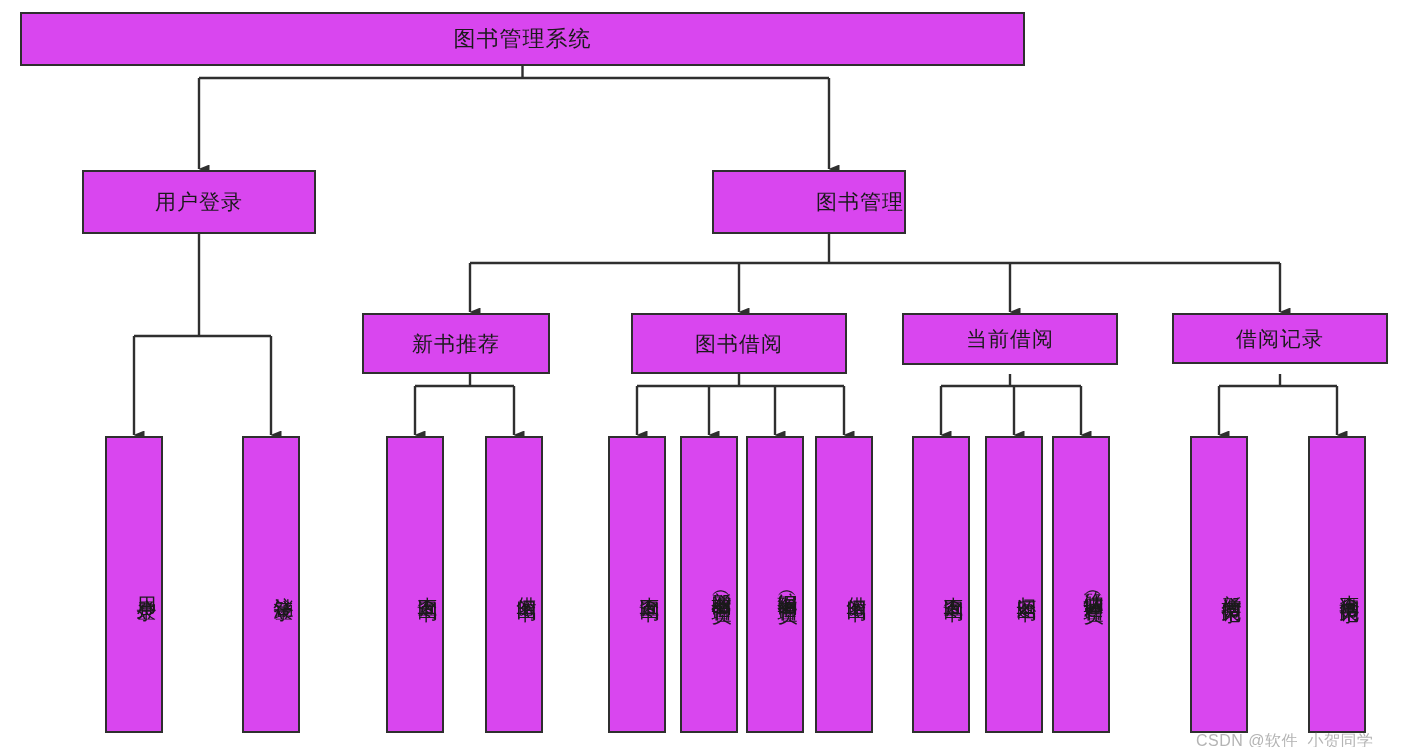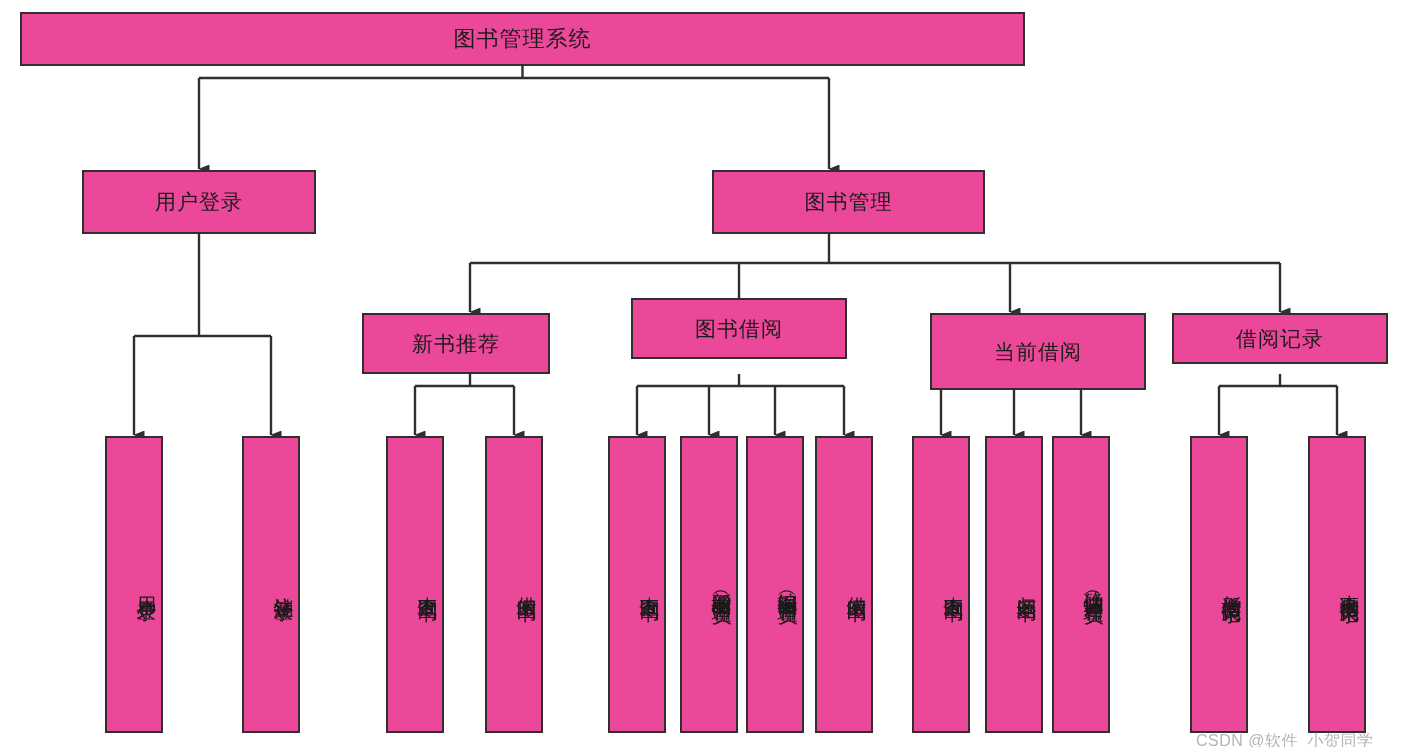--- a/index.html
+++ b/index.html
@@ -22,21 +22,21 @@
     left: 0;
     top: 0;
     width: 1405px;
     height: 747px;
     pointer-events: none;
   }
   .node {
     position: absolute;
     box-sizing: border-box;
     border: 2px solid #2f2f2f;
-    background: #ec4899;
+    background: #d946ef;
     display: flex;
     align-items: center;
     justify-content: center;
     color: #1a1a1a;
   }
   .node.horiz {
     font-size: 21px;
     letter-spacing: 1px;
     line-height: 1.2;
   }
@@ -116,30 +116,30 @@
       </g>
   </svg>
 
   <div id="node-layer">
       <div class="node horiz root" style="left: 20px; top: 12px; width: 1005px; height: 54px;">
         <span>图书管理系统</span>
       </div>
       <div class="node horiz" style="left: 82px; top: 170px; width: 234px; height: 64px;">
         <span>用户登录</span>
       </div>
-      <div class="node horiz" style="left: 712px; top: 170px; width: 273px; height: 64px;">
+      <div class="node horiz" style="left: 712px; top: 170px; width: 194px; height: 64px; justify-content: flex-end;">
         <span>图书管理</span>
       </div>
       <div class="node horiz" style="left: 362px; top: 313px; width: 188px; height: 61px;">
         <span>新书推荐</span>
       </div>
-      <div class="node horiz" style="left: 631px; top: 298px; width: 216px; height: 61px;">
+      <div class="node horiz" style="left: 631px; top: 313px; width: 216px; height: 61px;">
         <span>图书借阅</span>
       </div>
-      <div class="node horiz" style="left: 902px; top: 313px; width: 216px; height: 77px; margin-left: 28px;">
+      <div class="node horiz" style="left: 902px; top: 313px; width: 216px; height: 52px;">
         <span>当前借阅</span>
       </div>
       <div class="node horiz" style="left: 1172px; top: 313px; width: 216px; height: 51px;">
         <span>借阅记录</span>
       </div>
       <div class="node vert" style="left: 105px; top: 436px; width: 58px; height: 297px;">
         <span class="vtext">用户登录</span>
       </div>
       <div class="node vert" style="left: 242px; top: 436px; width: 58px; height: 297px;">
         <span class="vtext">注销登录</span>

